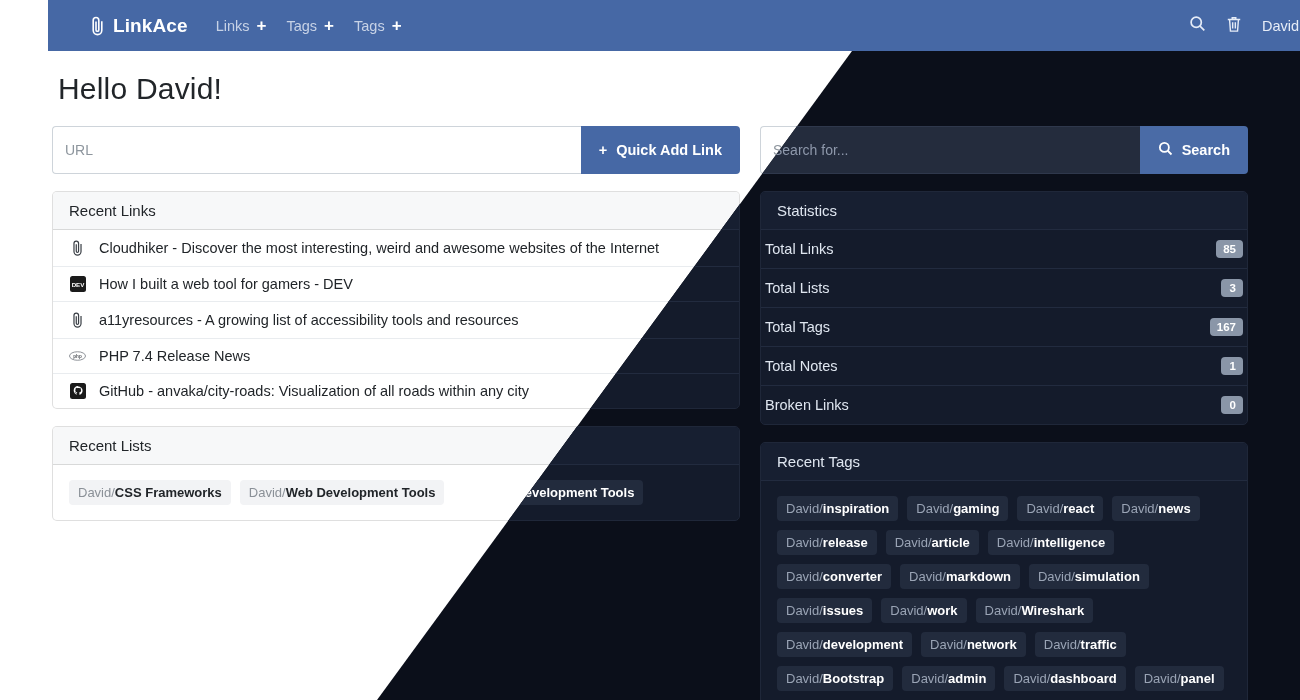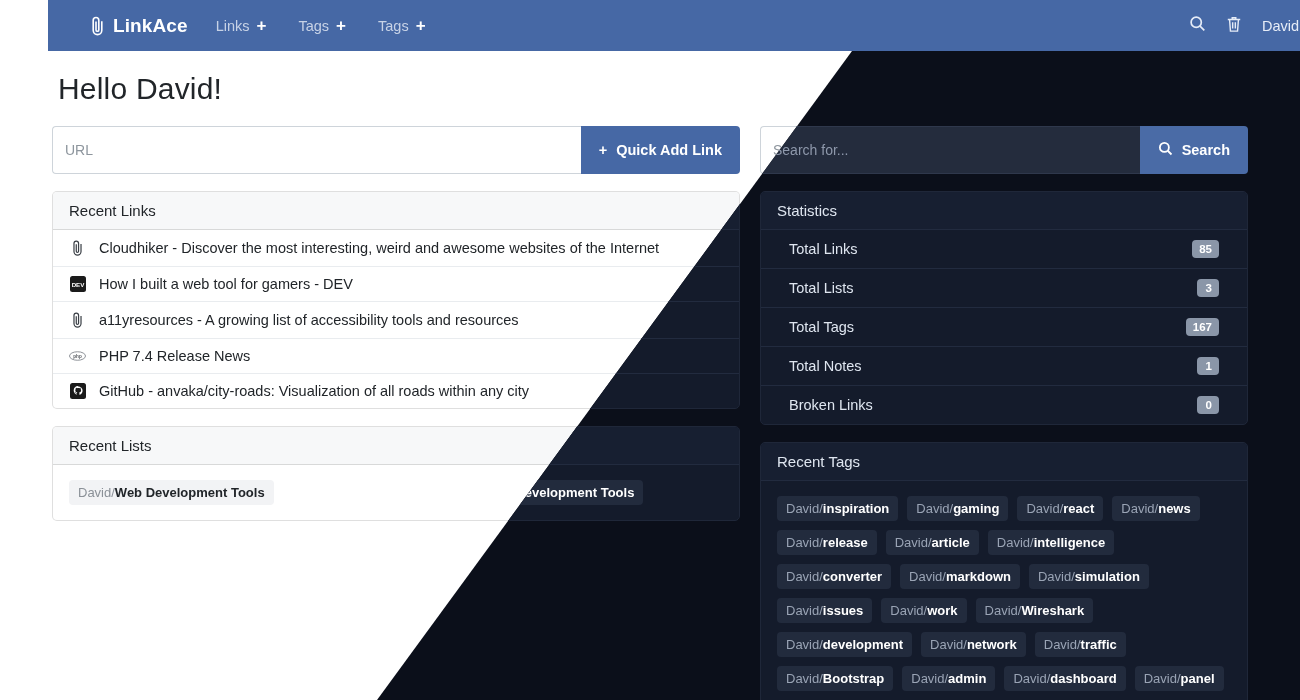--- a/index.html
+++ b/index.html
@@ -24,21 +24,21 @@
     position:absolute; left:0; top:0; width:1300px; height:51px;
     background:#4668a5;
     display:flex; align-items:center;
     z-index:20;
     margin-left:48px;
   }
   .nav-left{ display:flex; align-items:center; padding-left:42px; gap:0; }
   .brand{ display:flex; align-items:center; gap:8px; color:#fff;
           font-size:19px; font-weight:bold; letter-spacing:.1px; }
   .brand svg{ display:block; }
-  .nav-links{ display:flex; align-items:center; margin-left:28px; gap:12px; }
+  .nav-links{ display:flex; align-items:center; margin-left:28px; gap:0; }
   .nav-item{ display:flex; align-items:center; gap:7px; margin-right:20px;
              color:#d3dcec; font-size:14.5px; }
   .nav-item .lbl{ opacity:.92; }
   .plus{ color:#fff; font-size:17px; font-weight:bold; line-height:1; }
   .nav-right{ margin-left:auto; display:flex; align-items:center;
               padding-right:32px; gap:20px; color:#e6ecf7; }
   .nav-right .usr{ font-size:14.5px; display:flex; align-items:center; gap:7px; }
   .caret{ width:0;height:0;border-left:5px solid transparent;
           border-right:5px solid transparent;border-top:6px solid #cfd9ea; }
 
@@ -70,21 +70,21 @@
   .card{ border:1px solid rgba(0,0,0,.125); border-radius:5px;
          background:#fff; margin-top:17px; overflow:hidden; }
   .card-head{ background:#f7f8f9; border-bottom:1px solid rgba(0,0,0,.125);
               padding:10px 16px; font-size:15px; color:#212529; }
   .lgroup{ }
   .litem{ border-bottom:1px solid #e9ecef; padding:9px 16px;
           display:flex; align-items:center; gap:13px; font-size:14.5px; }
   .litem:last-child{ border-bottom:none; }
   .ico{ width:17px; display:flex; align-items:center; justify-content:center;
         flex:0 0 17px; }
-  .stat-row{ border-bottom:1px solid #e9ecef; padding:10px 28px;
+  .stat-row{ border-bottom:1px solid #e9ecef; padding:10px 4px;
              display:flex; align-items:center; font-size:14.5px;gap:8px; }
   .stat-row:last-child{ border-bottom:none; }
   .stat-row .val{ margin-left:auto; }
   .badge{ background:#6c757d; color:#fff; font-size:11.5px; font-weight:bold;
           border-radius:4px; padding:3px 7px; min-width:22px; text-align:right;
           display:inline-block; }
   .card-body{ padding:15px 16px; display:flex; flex-wrap:wrap; gap:9px; }
   .chip{ background:#f2f3f5; border-radius:4px; padding:5px 9px;
          font-size:13px; color:#212529; font-weight:bold; white-space:nowrap; }
   .chip .pfx{ color:#8a9097; font-weight:normal; }
@@ -211,20 +211,21 @@
               </svg>
           </span>
           <span>GitHub - anvaka/city-roads: Visualization of all roads within any city</span>
         </div>
       </div>
     </div>
 
     <div class="card">
       <div class="card-head">Recent Lists</div>
       <div class="card-body">
+        <span class="chip"><span class="pfx">David/</span><span>CSS Frameworks</span></span>
         <span class="chip"><span class="pfx">David/</span><span>Web Development Tools</span></span>
       </div>
     </div>
   </div>
 
   <div class="col-right">
     <div class="formrow">
       <input class="txtfield" placeholder="Search for..." style="">
       <button class="btn-primary">
         <span>

